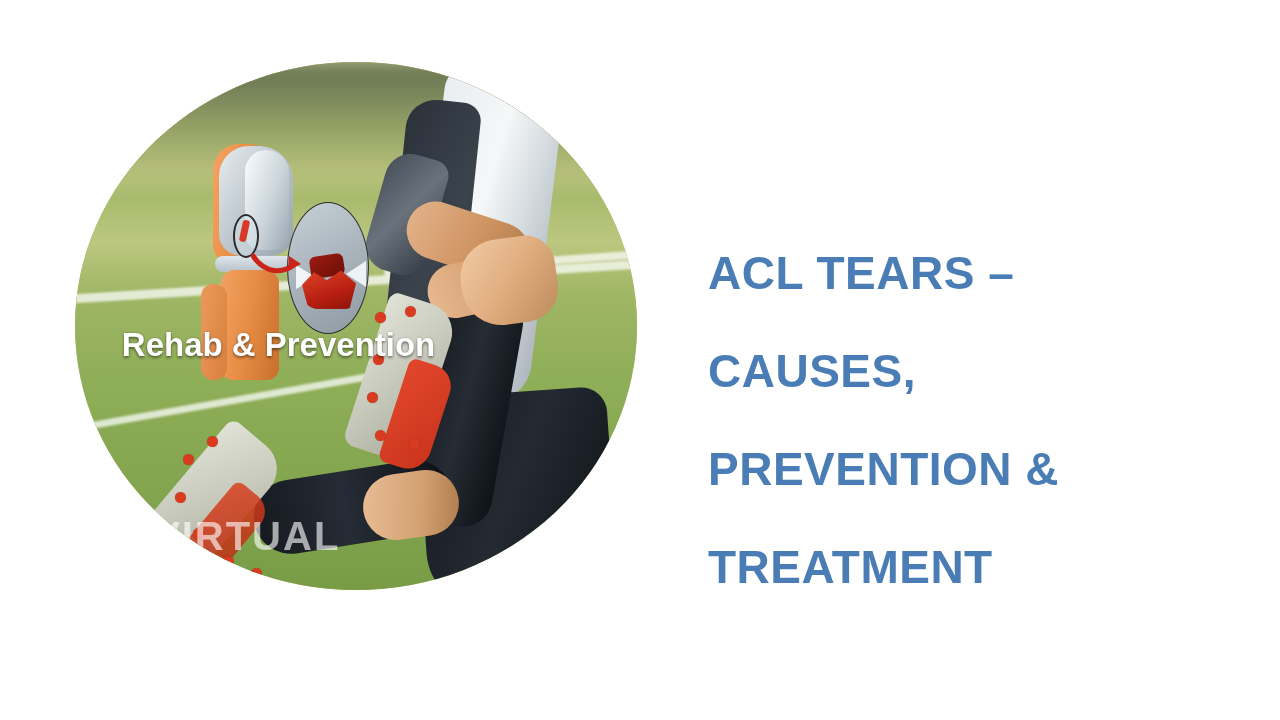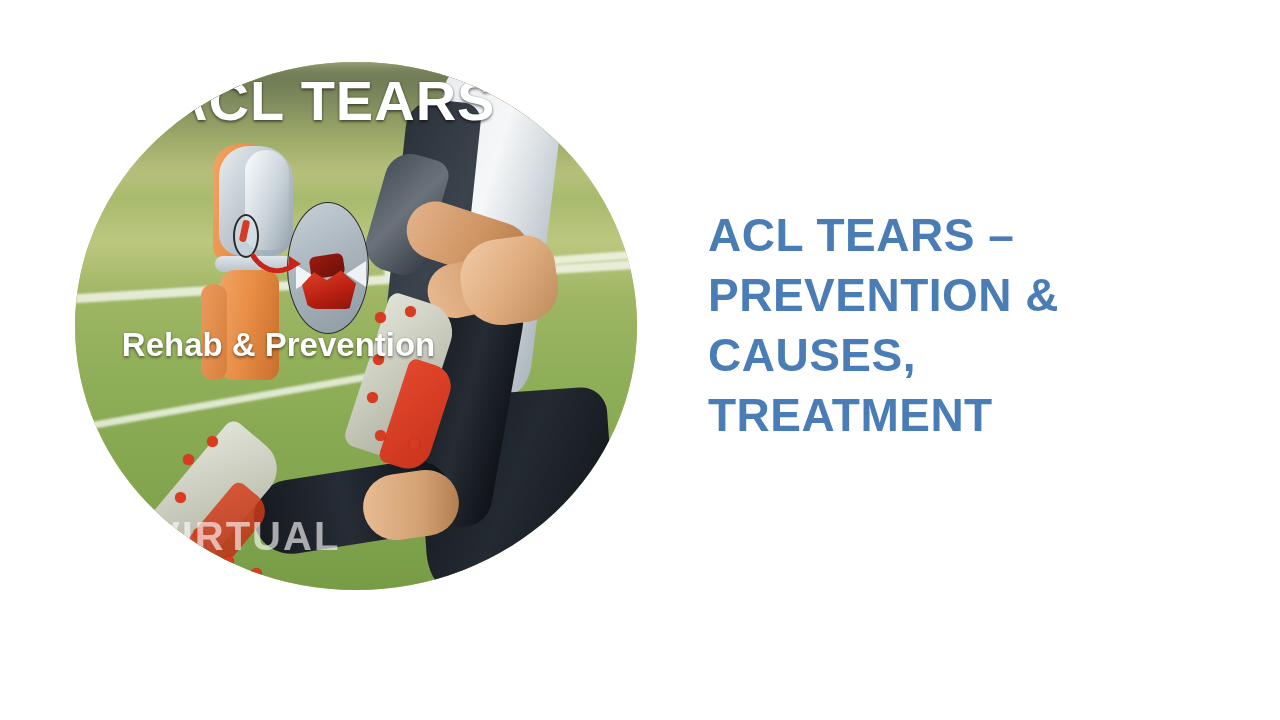--- a/index.html
+++ b/index.html
@@ -277,21 +277,21 @@
     position:absolute;
     left:708px; top:205px;
     width:520px;
     font-family:"Liberation Sans", sans-serif;
     font-weight:bold;
     font-size:46px;
     line-height:60px;
     letter-spacing:0.5px;
     color:#4A7DB5;
   }
-  .headline .ln { display:block; white-space:nowrap; }
+  .headline .ln { display:block; white-space:nowrap;margin-top:38px; }
 
   .url-line {
     position:absolute;
     left:708px; top:521px;
     font-family:"Liberation Sans", sans-serif;
     font-weight:bold;
     font-size:22px;
     letter-spacing:-0.2px;
     color:#0b0b0b;
     white-space:nowrap;
@@ -361,30 +361,29 @@
           <div class="tear-dark"></div>
           <div class="tear-red"></div>
         </div>
 
         <svg class="arrow-curve" viewBox="0 0 54 26">
           <path d="M2 4 C14 22, 32 22, 44 12" stroke="#C9231A" stroke-width="5" fill="none" stroke-linecap="round"></path>
           <path d="M38 4 L50 12 L37 19 Z" fill="#C9231A"></path>
         </svg>
       </div>
 
-      <div class="photo-title">ACL TEARS</div>
 
       <div class="photo-subtitle">Rehab &amp; Prevention</div>
 
       <div class="photo-watermark">VIRTUAL</div>
 
     </div>
   </div>
 
   <div class="headline">
     <span class="ln">ACL TEARS –</span>
+    <span class="ln">CAUSES,</span>
     <span class="ln">PREVENTION &amp;</span>
-    <span class="ln">CAUSES,</span>
     <span class="ln">TREATMENT</span>
   </div>
 
 
 </div>
 
 </body></html>

